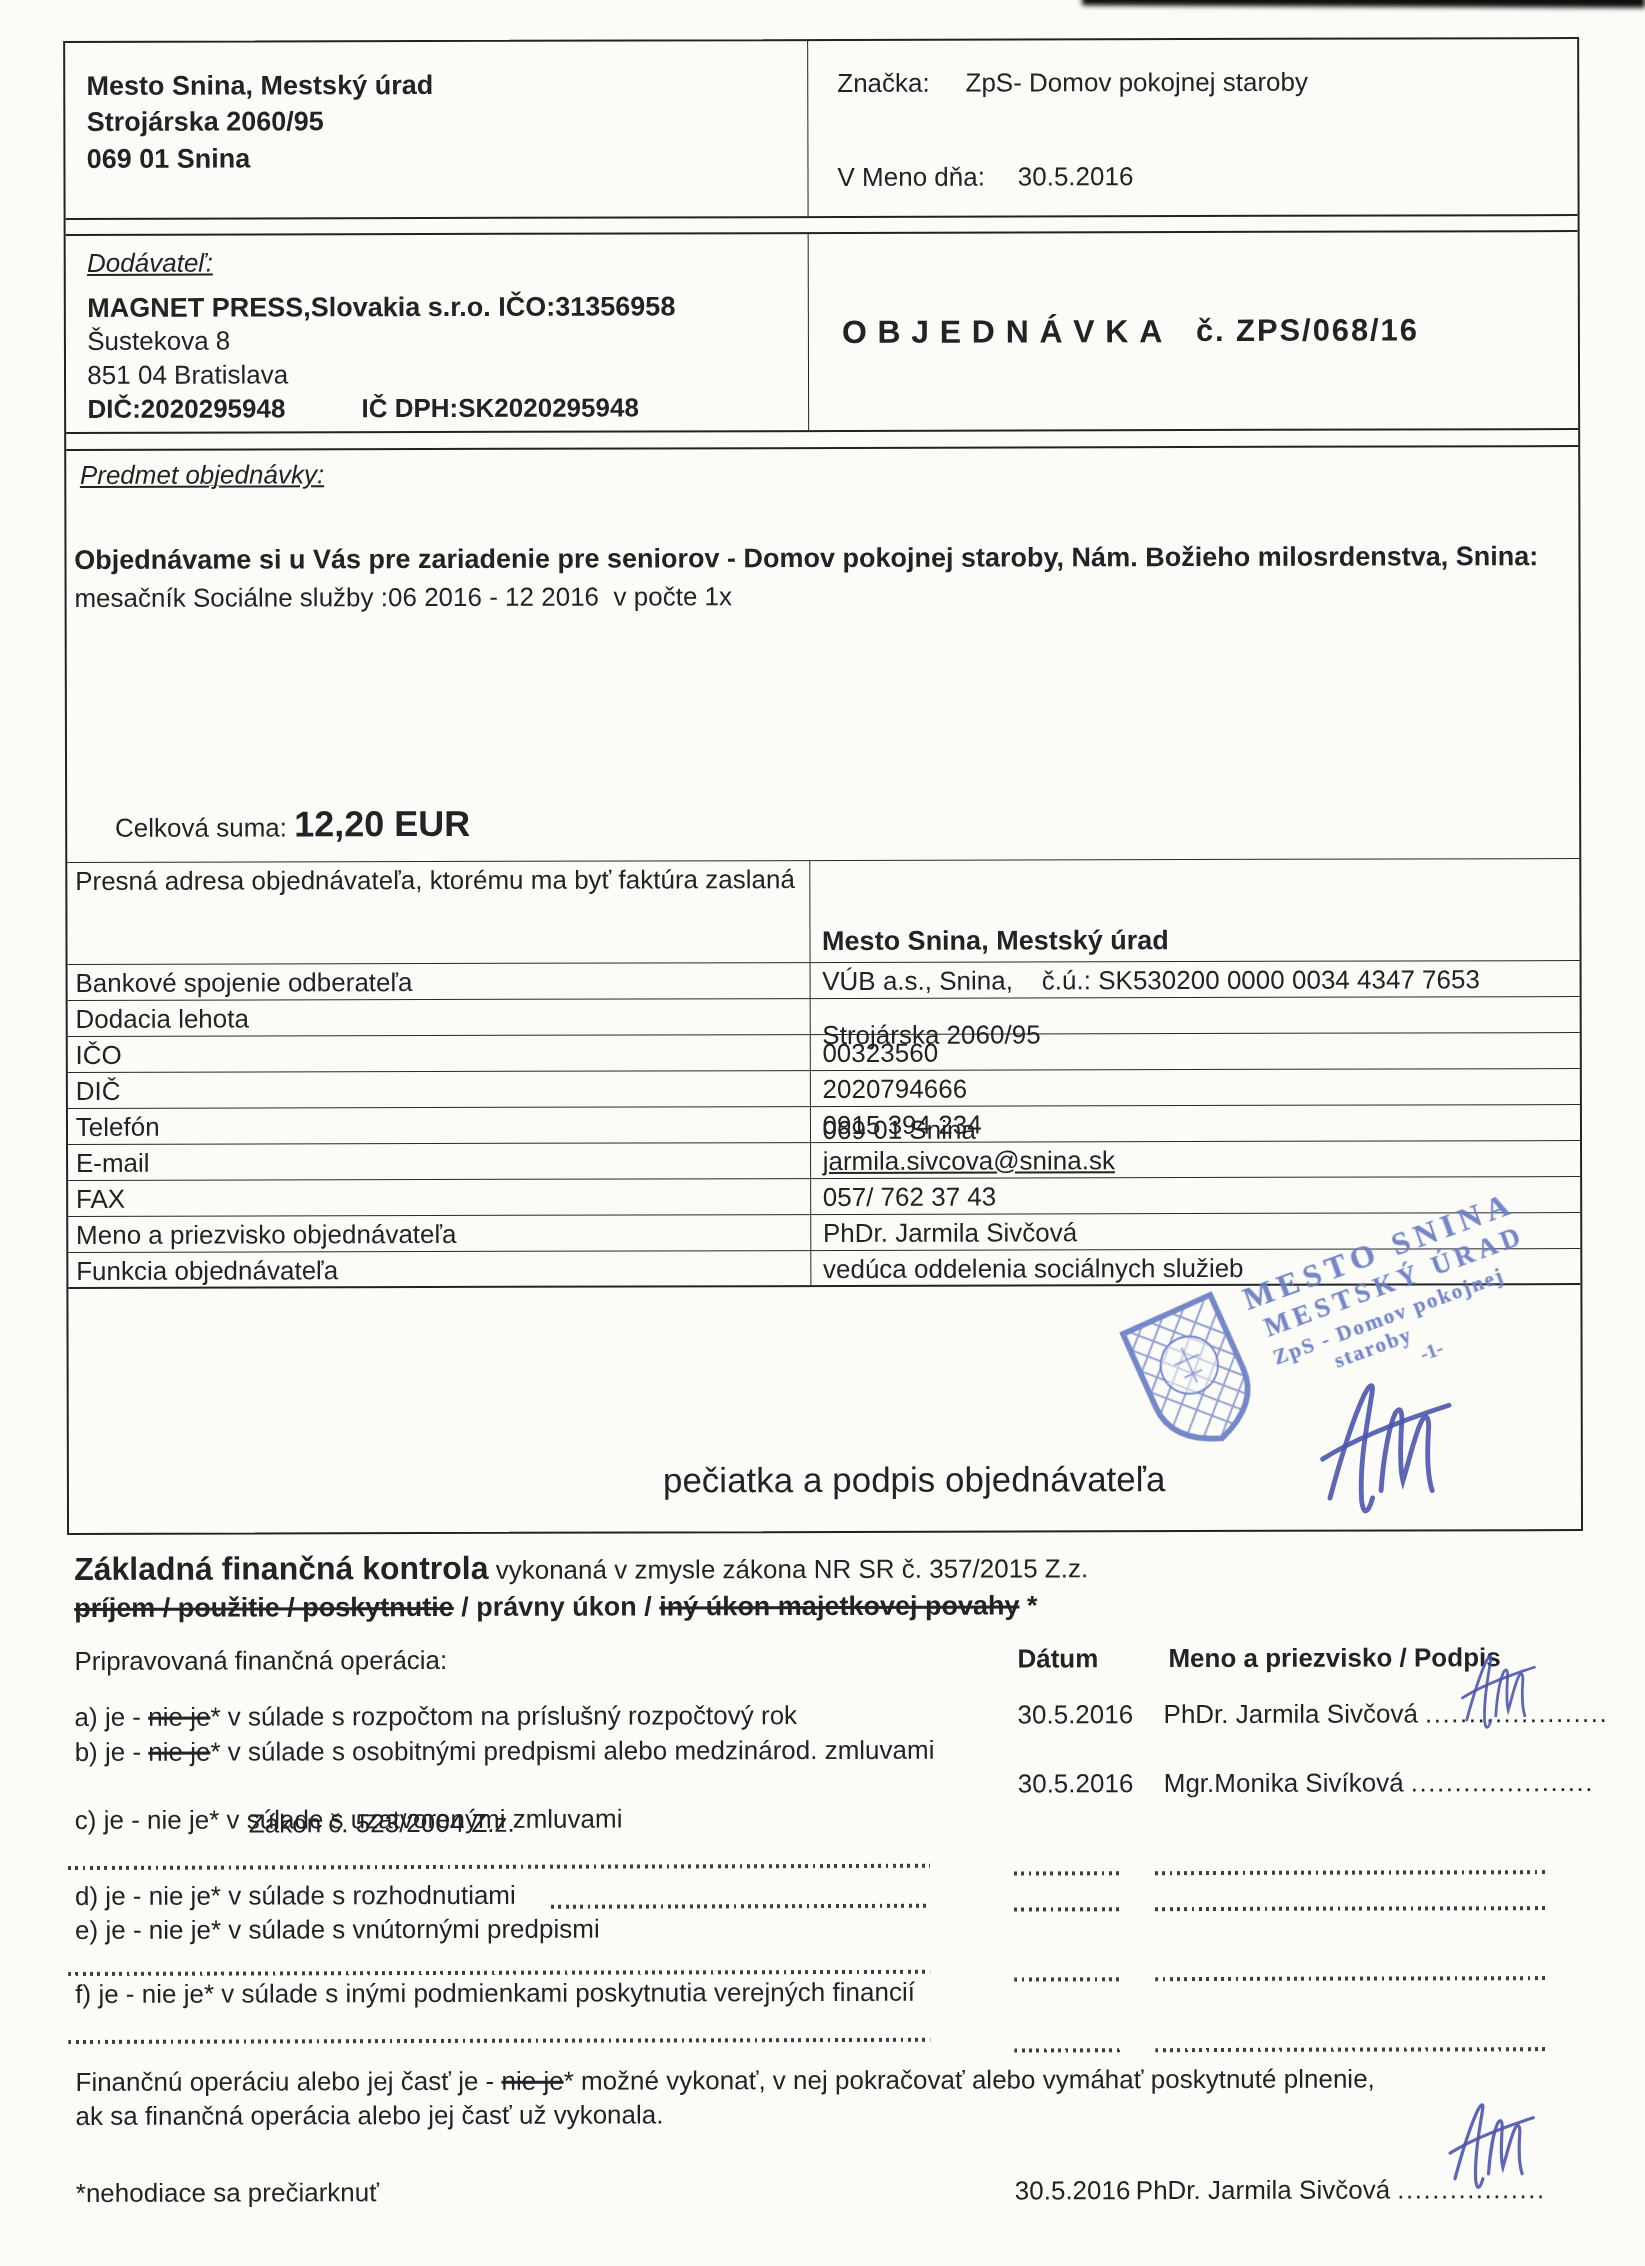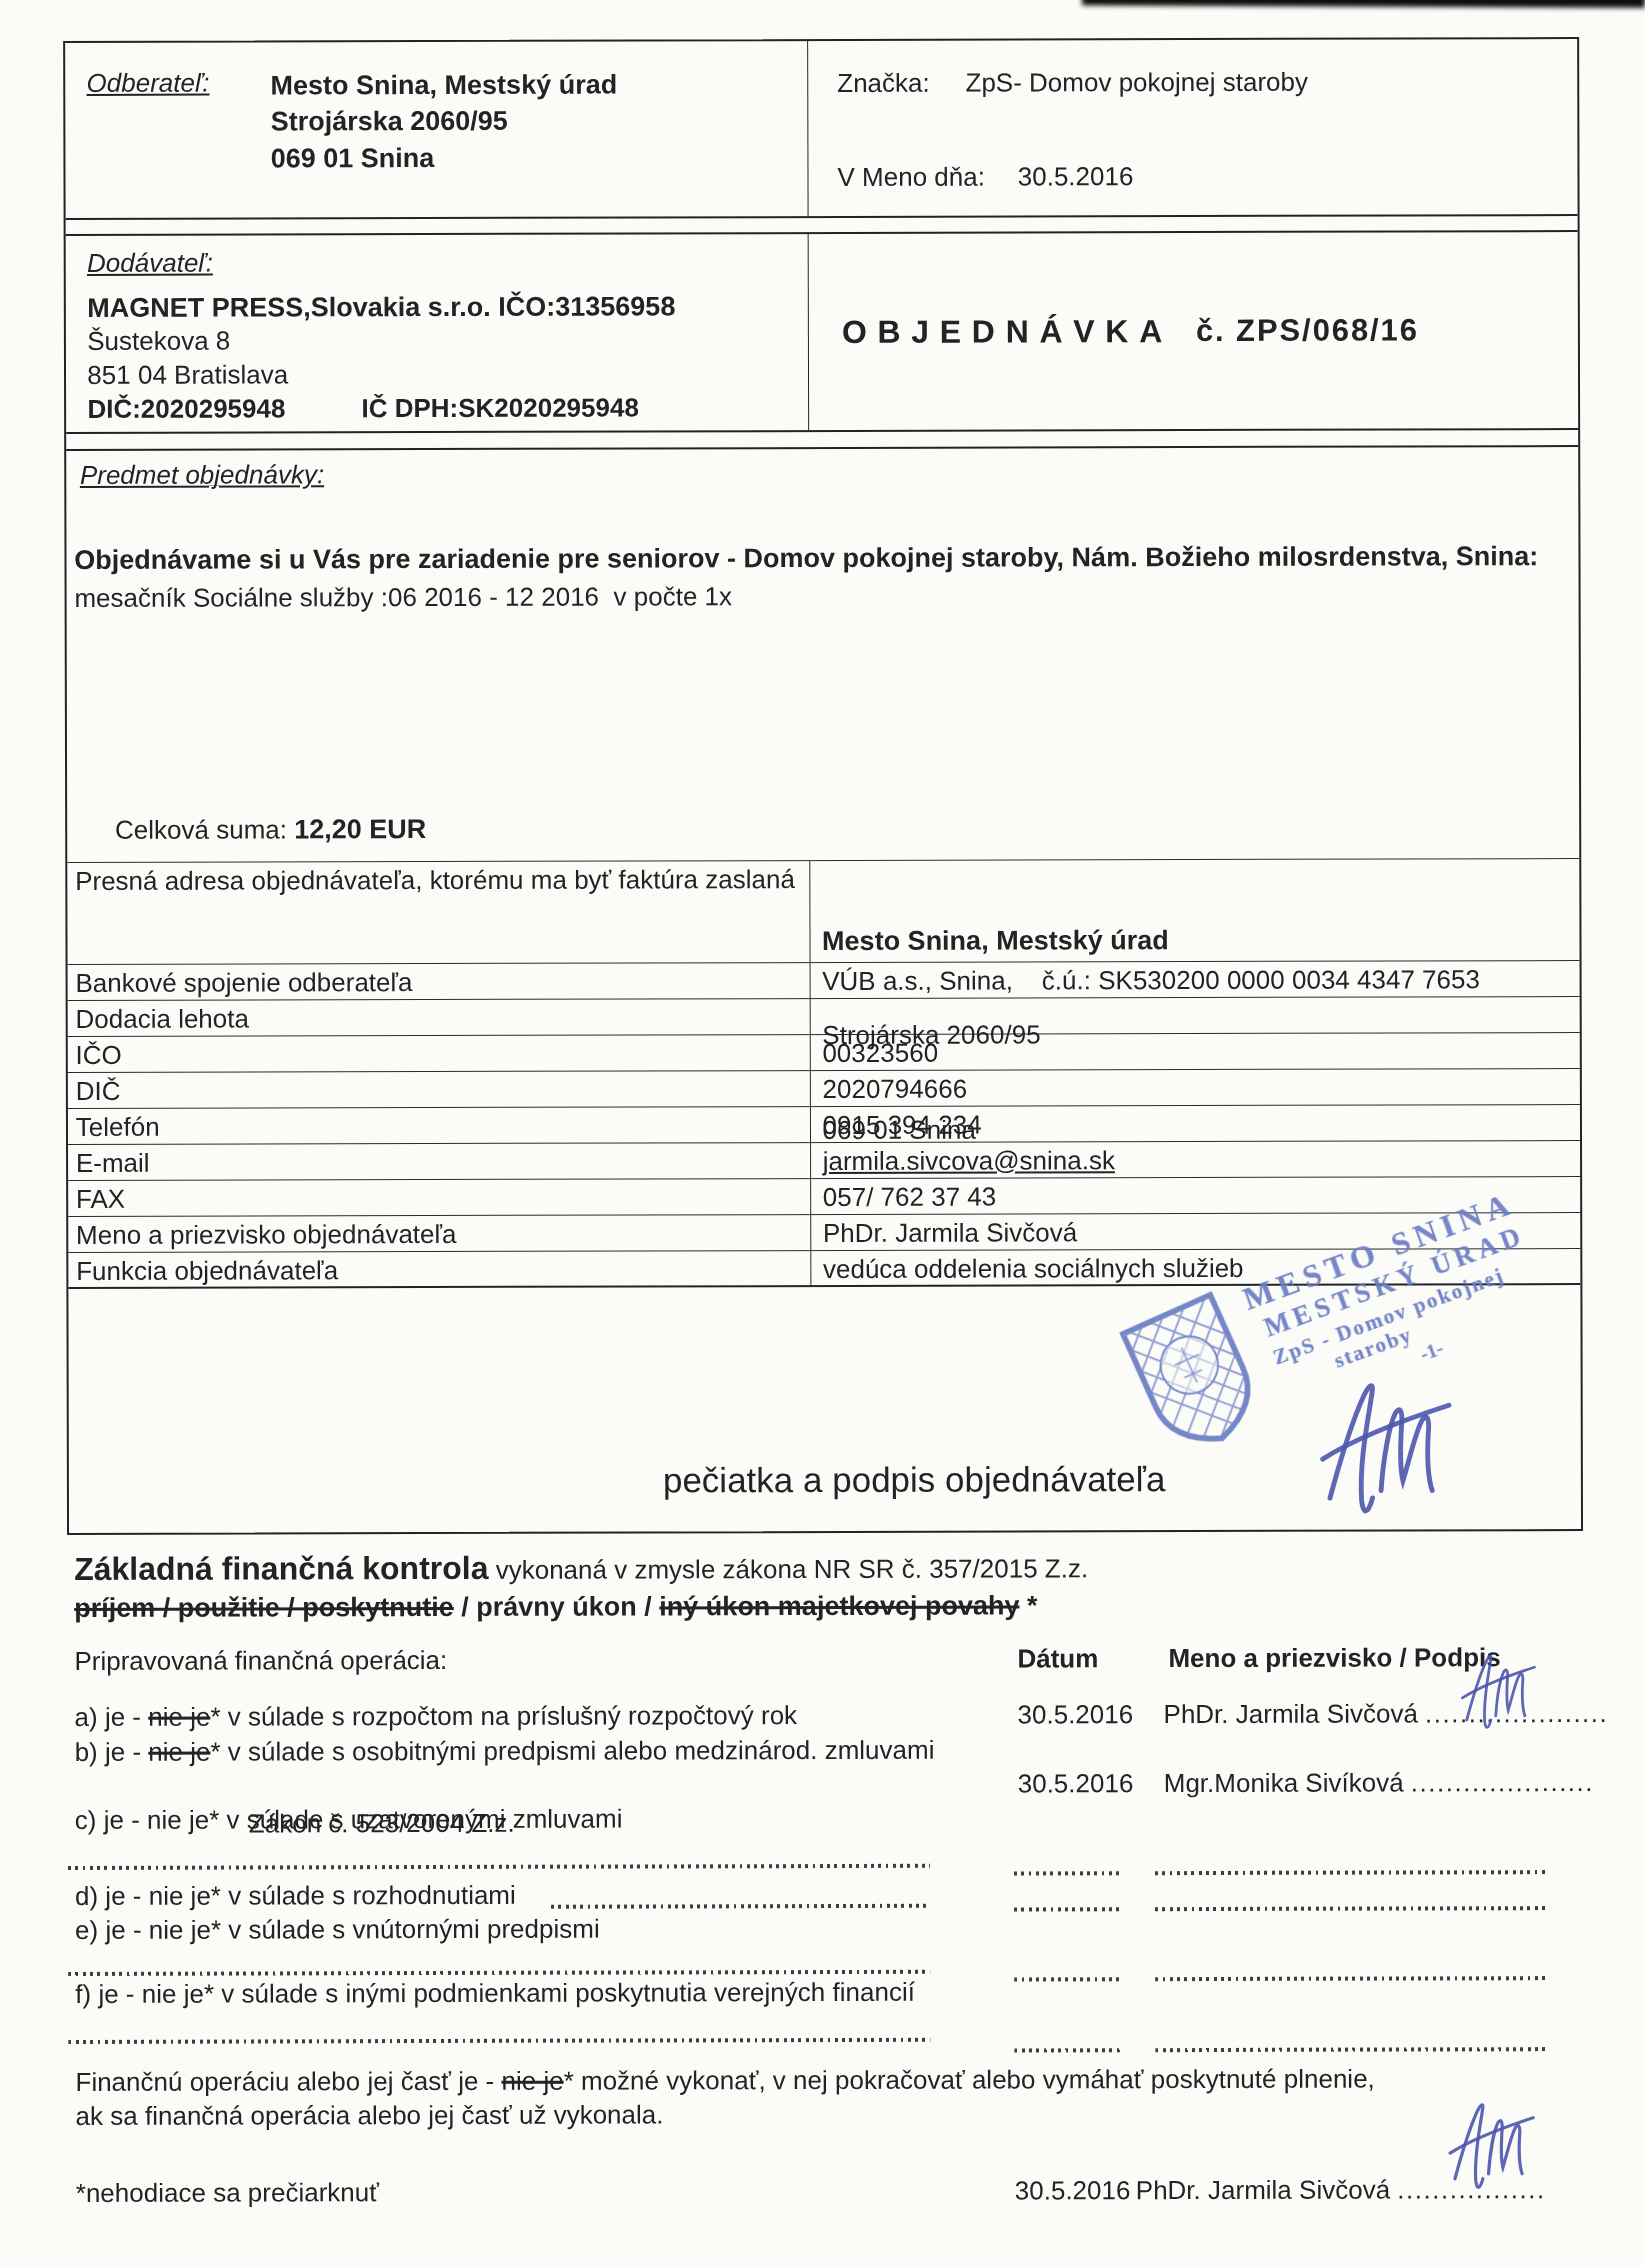--- a/index.html
+++ b/index.html
@@ -37,21 +37,21 @@
   .r2 .cr{display:flex;align-items:center;padding-left:33px;}
   .order-title{font-weight:bold;font-size:32px;letter-spacing:10.7px;}
   .order-num{font-weight:bold;font-size:31px;letter-spacing:1.9px;margin-left:23px;}
   
   .predmet{height:411px;padding:9.7px 0 0 7.8px;position:relative;font-size:26px;}
   .predmet .it{margin-left:5.8px;}
   .subj-bold{margin-top:54px;font-weight:bold;font-size:27px;}
   .subj-norm{margin-top:6.8px;}
   .total-row{position:absolute;left:7.8px;bottom:15.5px;}
   .total-lbl{display:inline-block;width:212px;text-align:right;}
-  .total-val{font-weight:bold;font-size:27px;}
+  .total-val{font-weight:bold;font-size:36px;}
   
   .tbl{border-top:1.9px solid #2a2a2e;}
   .trow{display:flex;border-bottom:1.9px solid #2a2a2e;}
   .trow:last-child{border-bottom:2.9px solid #232327;}
   .tl{width:743px;border-right:1.9px solid #2a2a2e;padding:2.9px 0 0 7.8px;font-size:26px;}
   .tv{flex:1;padding:2.9px 0 0 11.6px;font-size:26px;white-space:pre-wrap;}
   .trow-addr{height:102px;}
   .trow-sm{height:36px;}
   .tv-name{font-weight:bold;font-size:27px;}
   .tv-line{line-height:1.28;}
@@ -84,21 +84,20 @@
 </head>
 <body>
 
 <div class="doc">
   <div class="scan-top"></div>
 
   <div class="frame">
 
     <div class="row r1">
       <div class="cl">
-        <div class="odb-lbl it">Odberateľ:</div>
         <div class="addr">
           <div>Mesto Snina, Mestský úrad</div>
           <div>Strojárska 2060/95</div>
           <div>069 01 Snina</div>
         </div>
       </div>
       <div class="cr">
         <div>
           <span class="znk-lbl">Značka:</span>
           <span>ZpS- Domov pokojnej staroby</span>

